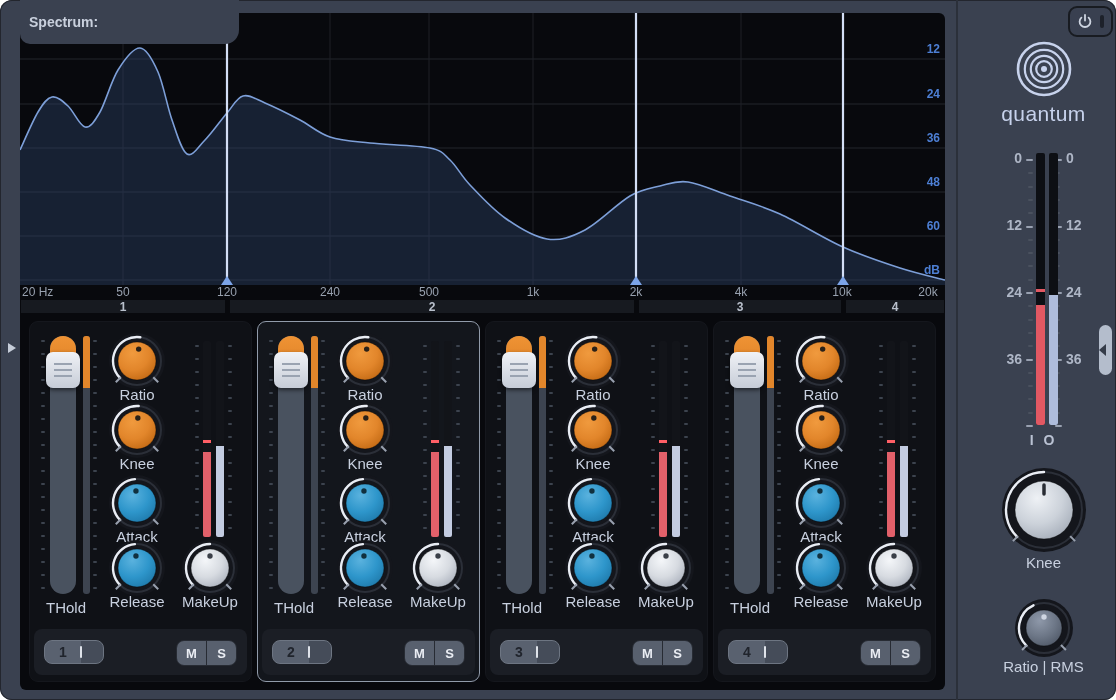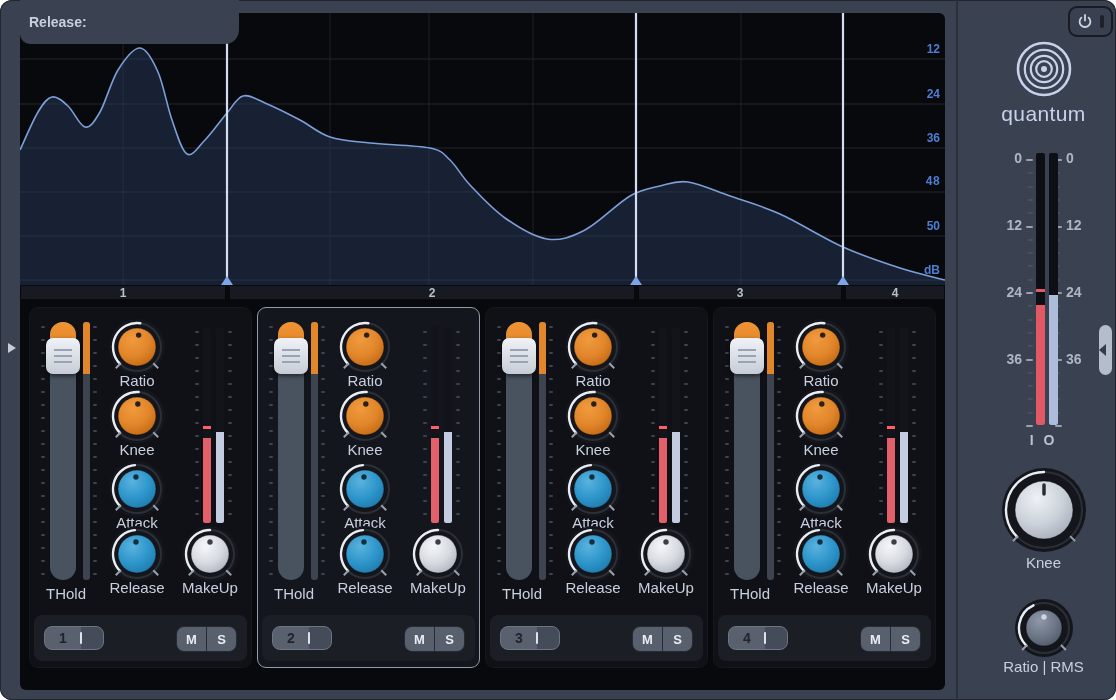--- a/index.html
+++ b/index.html
@@ -87,23 +87,35 @@
           <line x1="207" y1="0" x2="207" y2="268" stroke="#d3def5" stroke-width="2.2"></line>
           <path d="M201,272 L207,263 L213,272 Z" fill="#7ca4e8"></path>
           <line x1="616" y1="0" x2="616" y2="268" stroke="#d3def5" stroke-width="2.2"></line>
           <path d="M610,272 L616,263 L622,272 Z" fill="#7ca4e8"></path>
           <line x1="823" y1="0" x2="823" y2="268" stroke="#d3def5" stroke-width="2.2"></line>
           <path d="M817,272 L823,263 L829,272 Z" fill="#7ca4e8"></path>
         </svg>
         <div class="db-label" style="top: 29px;">12</div>
         <div class="db-label" style="top: 74px;">24</div>
         <div class="db-label" style="top: 118px;">36</div>
-        <div class="db-label" style="top: 162px; font-family: Liberation Mono, monospace;">48</div>
-        <div class="db-label" style="top: 206px;">50</div>
+        <div class="db-label" style="top: 162px;">48</div>
+        <div class="db-label" style="top: 206px;">60</div>
         <div class="db-label" style="top: 250px;">dB</div>
+      </div>
+    <div class="freq-row" id="freqRow">
+        <div class="freq-label left" style="left: 2px;">20 Hz</div>
+        <div class="freq-label" style="left: 103px;">50</div>
+        <div class="freq-label" style="left: 207px;">120</div>
+        <div class="freq-label" style="left: 310px;">240</div>
+        <div class="freq-label" style="left: 409px;">500</div>
+        <div class="freq-label" style="left: 513px;">1k</div>
+        <div class="freq-label" style="left: 616px;">2k</div>
+        <div class="freq-label" style="left: 721px;">4k</div>
+        <div class="freq-label" style="left: 822px;">10k</div>
+        <div class="freq-label" style="left: 908px;">20k</div>
       </div>
     <div class="band-row" id="bandRow">
         <div class="band-seg" style="left: 1px; width: 204px;">
           <span>1</span>
         </div>
         <div class="band-seg" style="left: 210px; width: 404px;">
           <span>2</span>
         </div>
         <div class="band-seg" style="left: 619px; width: 202px;">
           <span>3</span>
@@ -886,21 +898,21 @@
             <div class="ms">
               <button>M</button>
               <button>S</button>
             </div>
           </div>
         </div>
       </div>
   </div>
 
   <div class="tab">
-    <span class="spec-label">Release:</span>
+    <span class="spec-label">Spectrum:</span>
   </div>
 
   <div class="right-panel">
     <button class="power">
       <svg width="16" height="16" viewBox="0 0 16 16">
         <path d="M 4.4 3.6 A 5.4 5.4 0 1 0 11.6 3.6" fill="none" stroke="#cdd4e0" stroke-width="1.8" stroke-linecap="round"></path>
         <line x1="8" y1="1" x2="8" y2="6.5" stroke="#cdd4e0" stroke-width="1.8" stroke-linecap="round"></line>
       </svg>
       <span class="pill"></span>
     </button>

